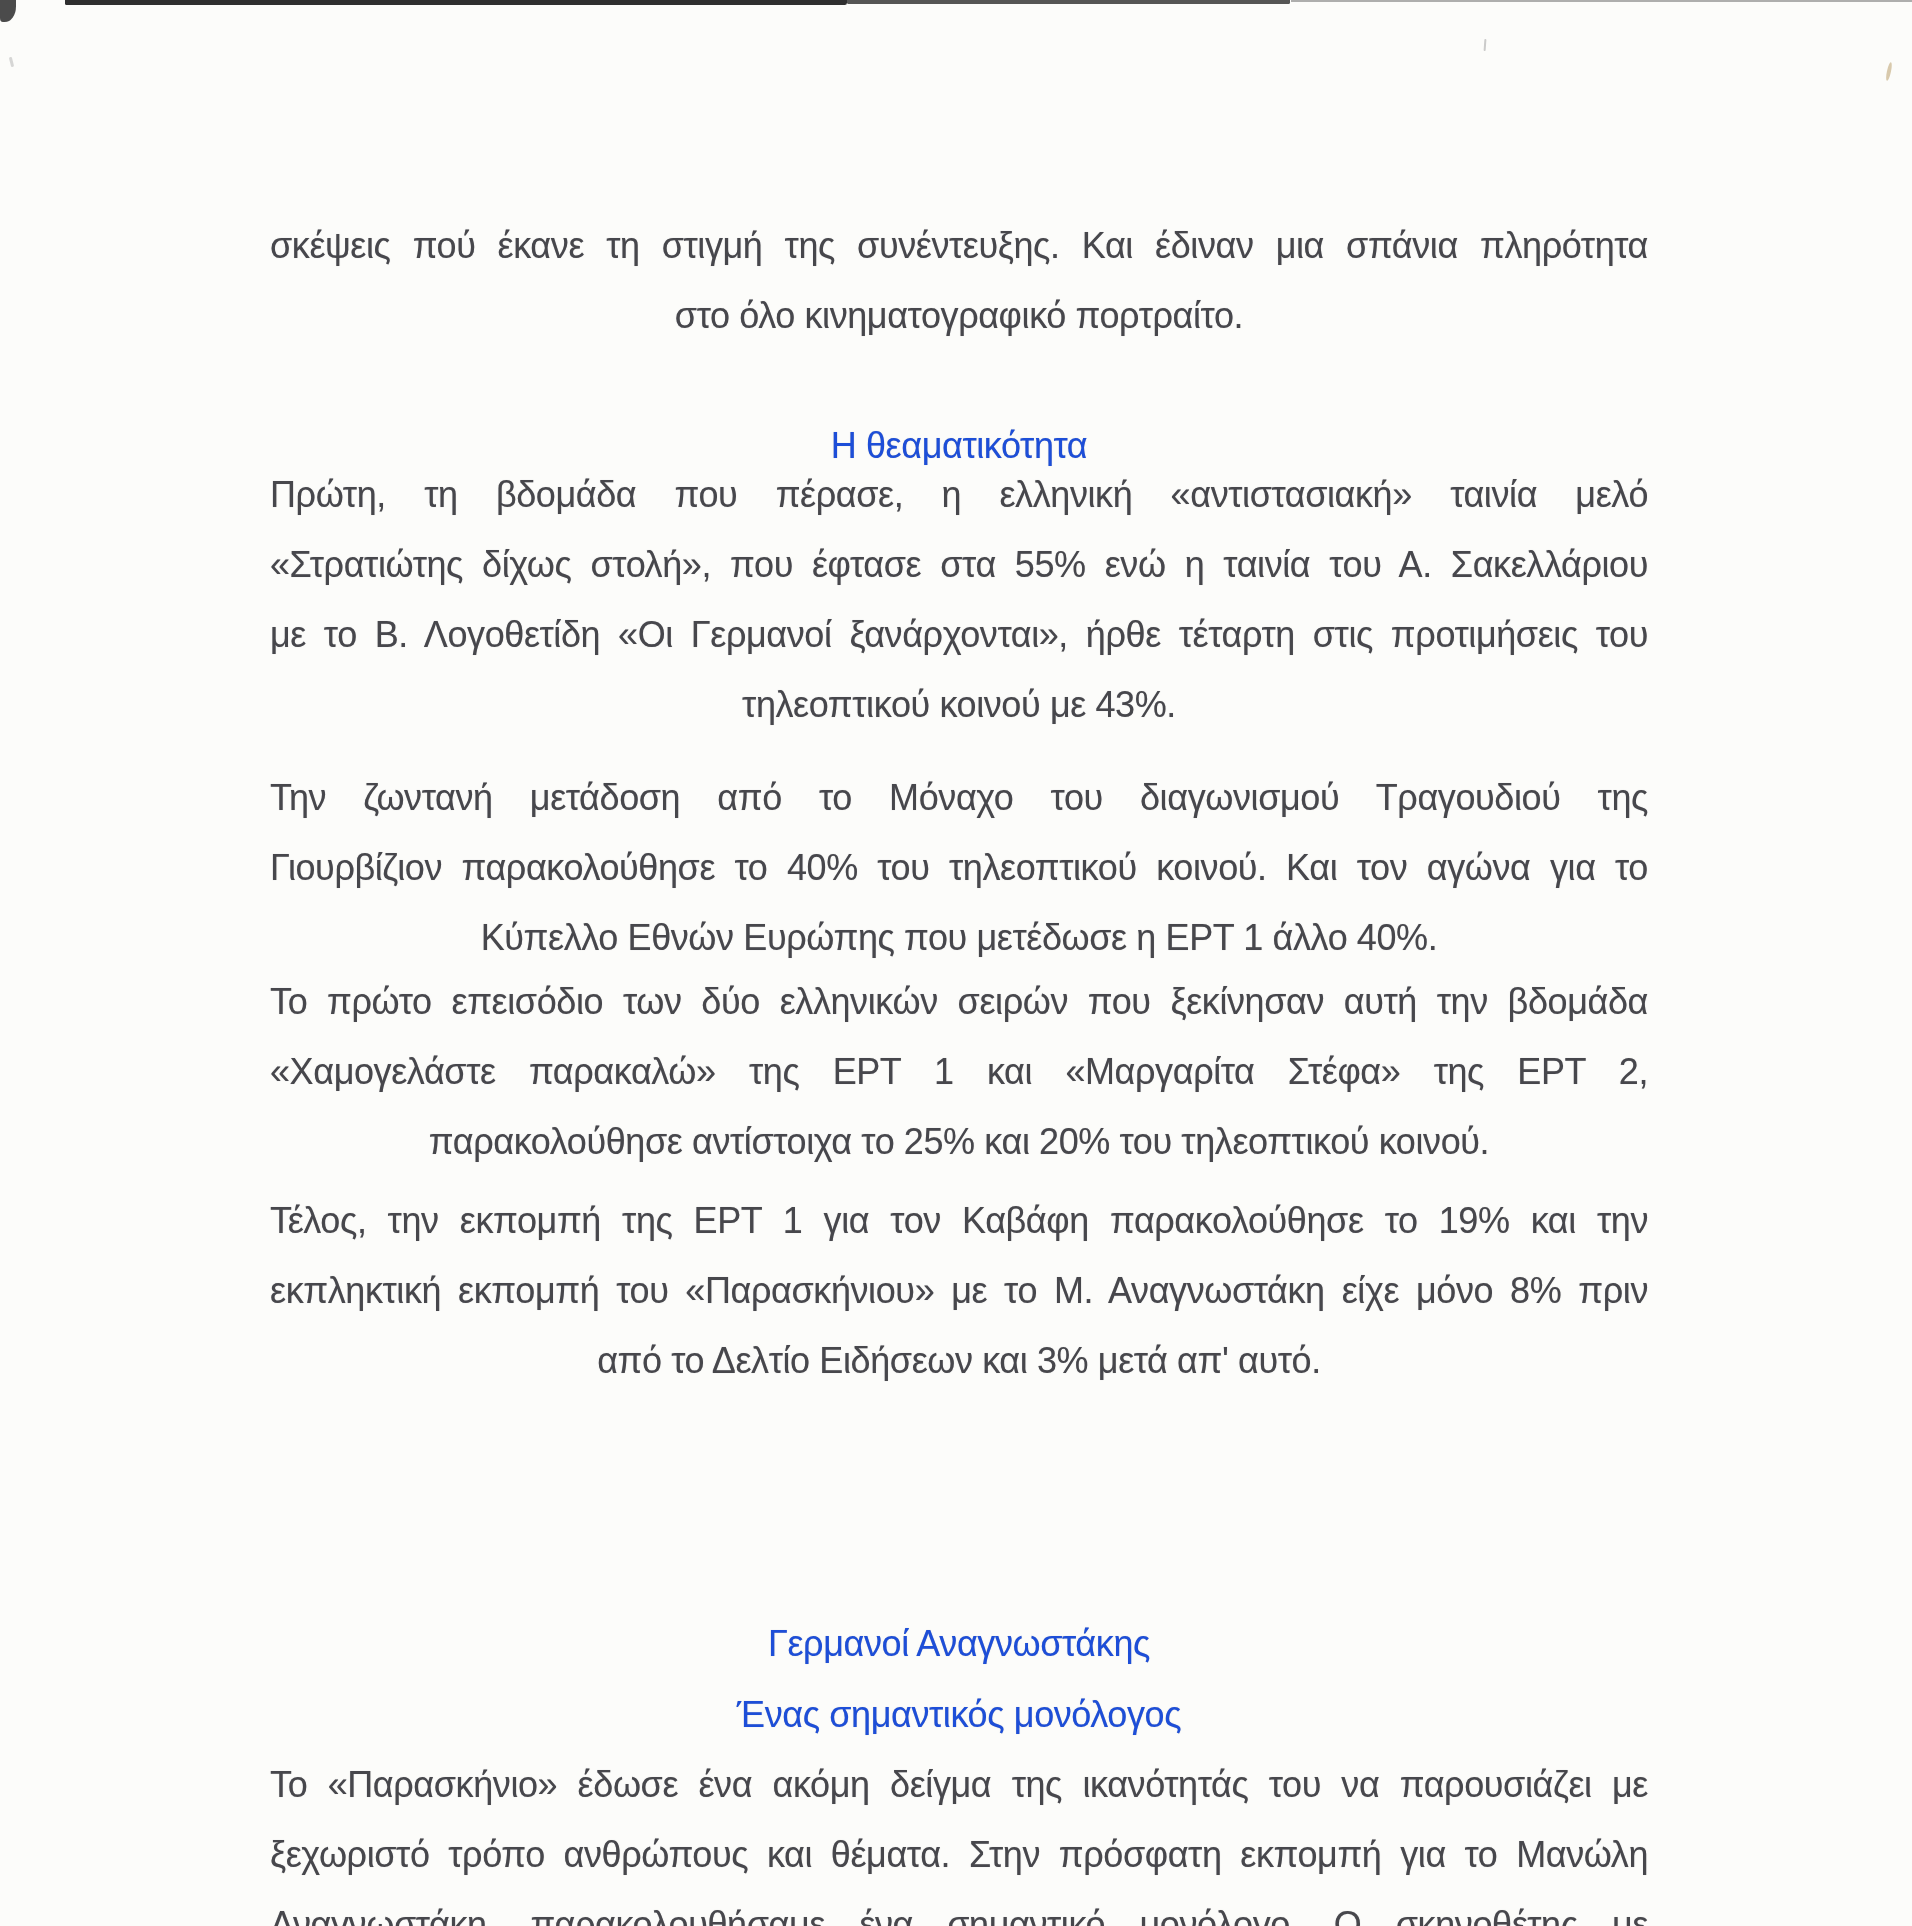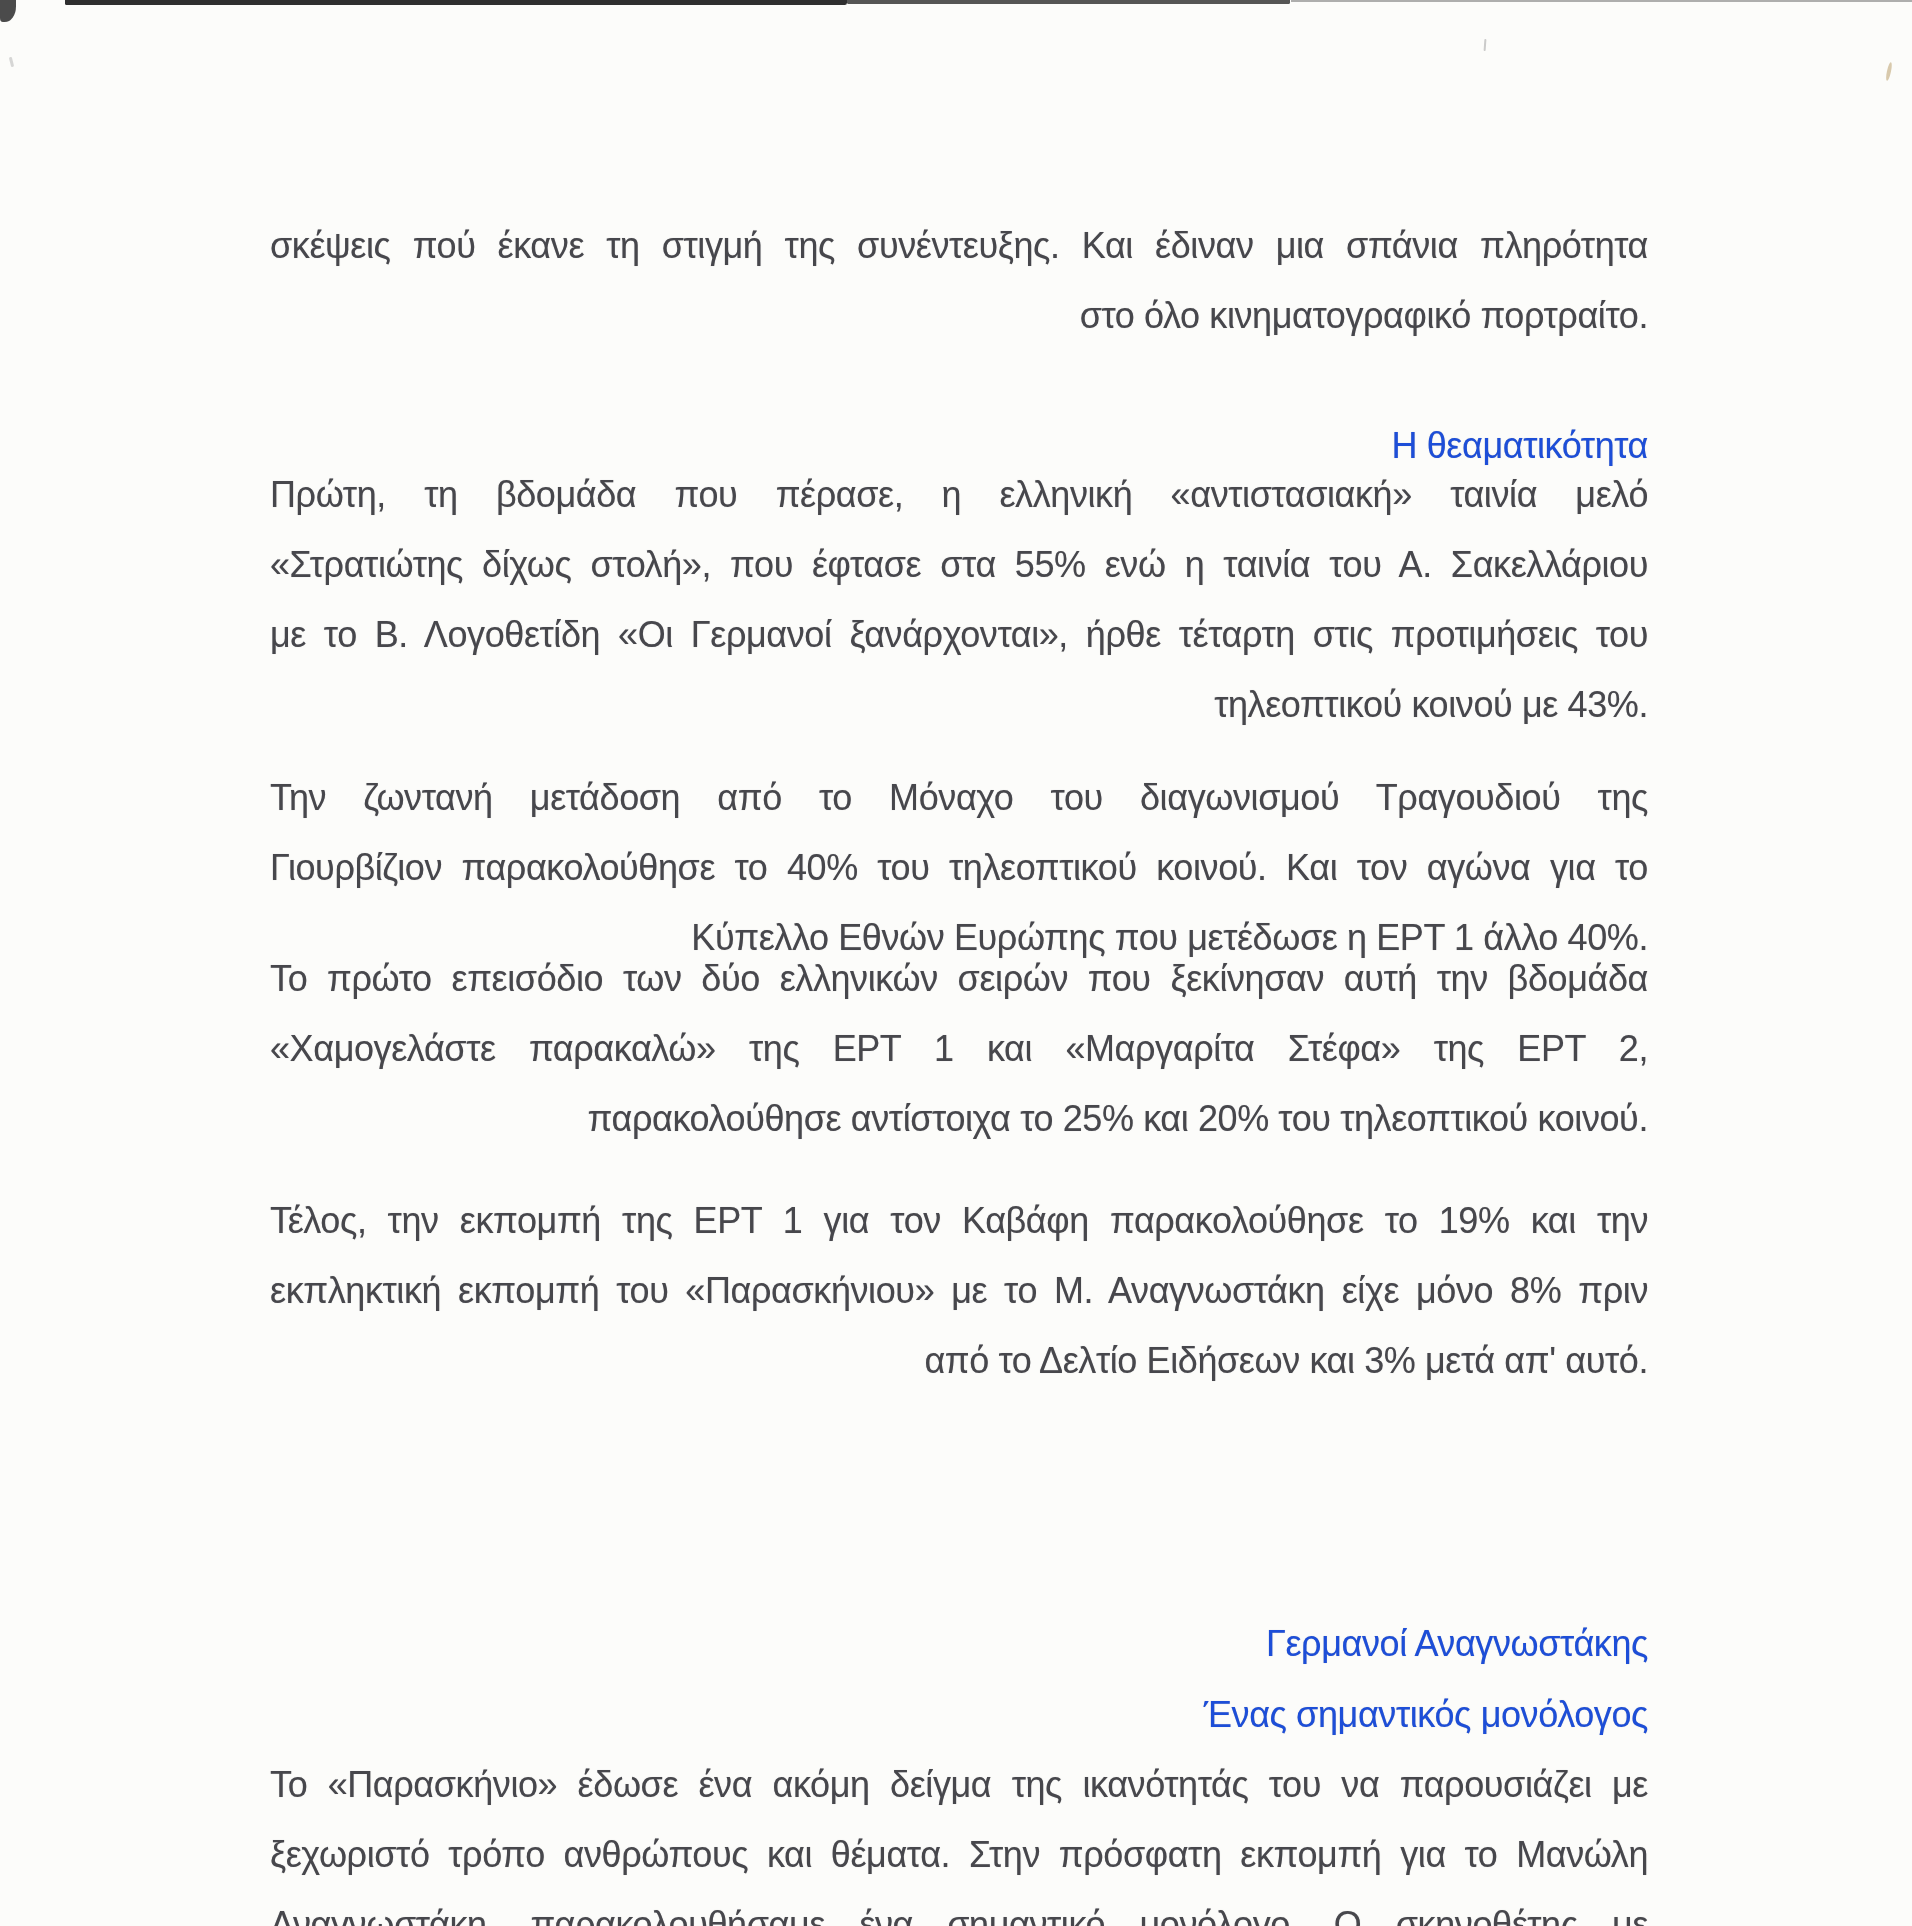--- a/index.html
+++ b/index.html
@@ -11,21 +11,21 @@
   .page{
     position:absolute;inset:0;
     background:#fcfcfa;
   }
   .block{
     position:absolute;left:270px;width:1378px;
     font-size:36px;line-height:70px;letter-spacing:-0.4px;
     color:#47474c;
     text-shadow:0 0 0.8px rgba(70,70,78,.35);
   }
-  .ln{text-align:right;}
+  .ln{text-align:center;}
   .ln.just{text-align:justify;text-align-last:justify;}
   .heading,.bold{font-weight:400;color:#1d4ed8;}
   
   .art{position:absolute;pointer-events:none;}
   .top-bar-a{left:65px;top:0;width:782px;height:5px;background:#1d1d1d;opacity:.92;border-radius:0 0 2.3px 1.5px;}
   .top-bar-b{left:847px;top:0;width:443px;height:3.5px;background:#2c2c2c;opacity:.8;border-radius:0 0 1.5px 1.5px;}
   .top-bar-c{left:1291px;top:0;width:622px;height:2.3px;background:#6d6d6d;opacity:.55;}
   .corner-blob{left:0;top:0;width:16px;height:22.3px;background:#2b2b2b;opacity:.85;border-radius:0 0 70% 18%;}
   .edge-curl{left:1887px;top:62px;width:4.2px;height:18.5px;background:#c9b48a;opacity:.7;border-radius:50%;transform:rotate(12deg);}
   .edge-tick{left:1484px;top:39px;width:2.3px;height:12.3px;background:#9a9a9a;opacity:.5;border-radius:1.2px;transform:rotate(4deg);}
@@ -59,21 +59,21 @@
     <div class="ln just">με το Β. Λογοθετίδη «Οι Γερμανοί ξανάρχονται», ήρθε τέταρτη στις προτιμήσεις του</div>
     <div class="ln">τηλεοπτικού κοινού με 43%.</div>
   </div>
 
   <div class="block" style="top:763px">
     <div class="ln just">Την ζωντανή μετάδοση από το Μόναχο του διαγωνισμού Τραγουδιού της</div>
     <div class="ln just">Γιουρβίζιον παρακολούθησε το 40% του τηλεοπτικού κοινού. Και τον αγώνα για το</div>
     <div class="ln">Κύπελλο Εθνών Ευρώπης που μετέδωσε η ΕΡΤ 1 άλλο 40%.</div>
   </div>
 
-  <div class="block" style="top:944px">
+  <div class="block" style="top:967px">
     <div class="ln just">Το πρώτο επεισόδιο των δύο ελληνικών σειρών που ξεκίνησαν αυτή την βδομάδα</div>
     <div class="ln just">«Χαμογελάστε παρακαλώ» της ΕΡΤ 1 και «Μαργαρίτα Στέφα» της ΕΡΤ 2,</div>
     <div class="ln">παρακολούθησε αντίστοιχα το 25% και 20% του τηλεοπτικού κοινού.</div>
   </div>
 
   <div class="block" style="top:1186px">
     <div class="ln just">Τέλος, την εκπομπή της ΕΡΤ 1 για τον Καβάφη παρακολούθησε το 19% και την</div>
     <div class="ln just">εκπληκτική εκπομπή του «Παρασκήνιου» με το Μ. Αναγνωστάκη είχε μόνο 8% πριν</div>
     <div class="ln">από το Δελτίο Ειδήσεων και 3% μετά απ' αυτό.</div>
   </div>

